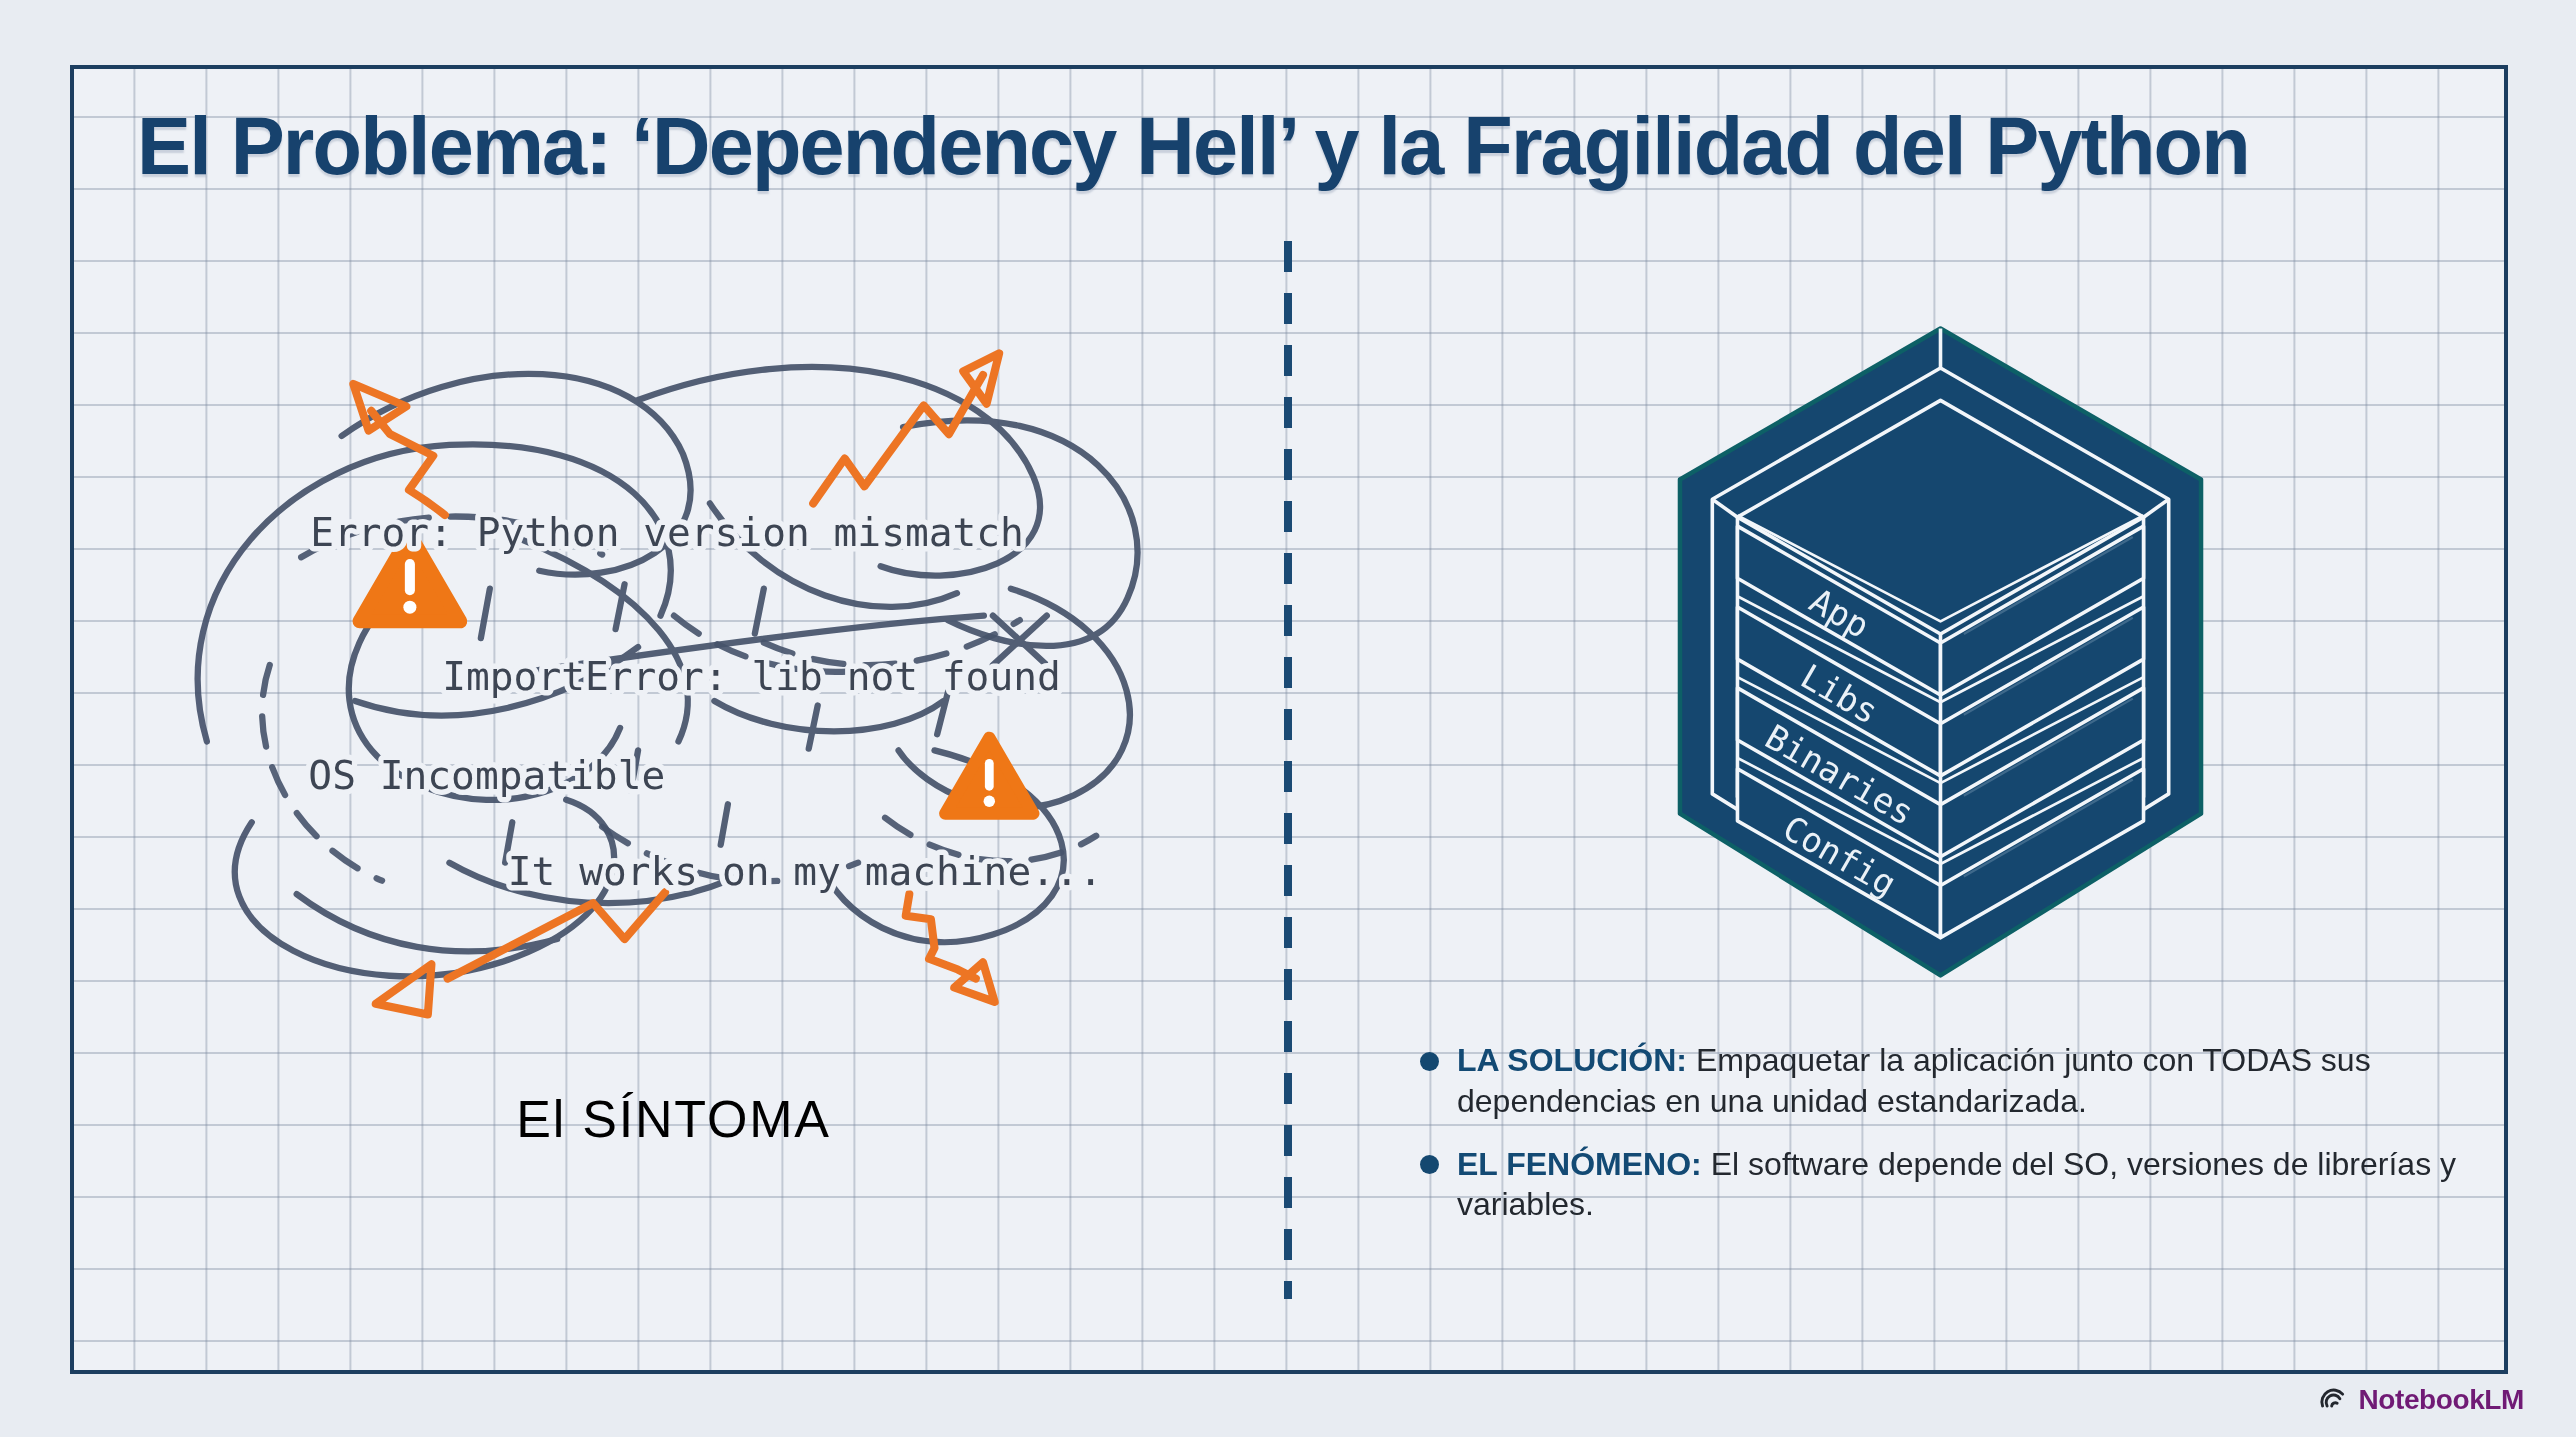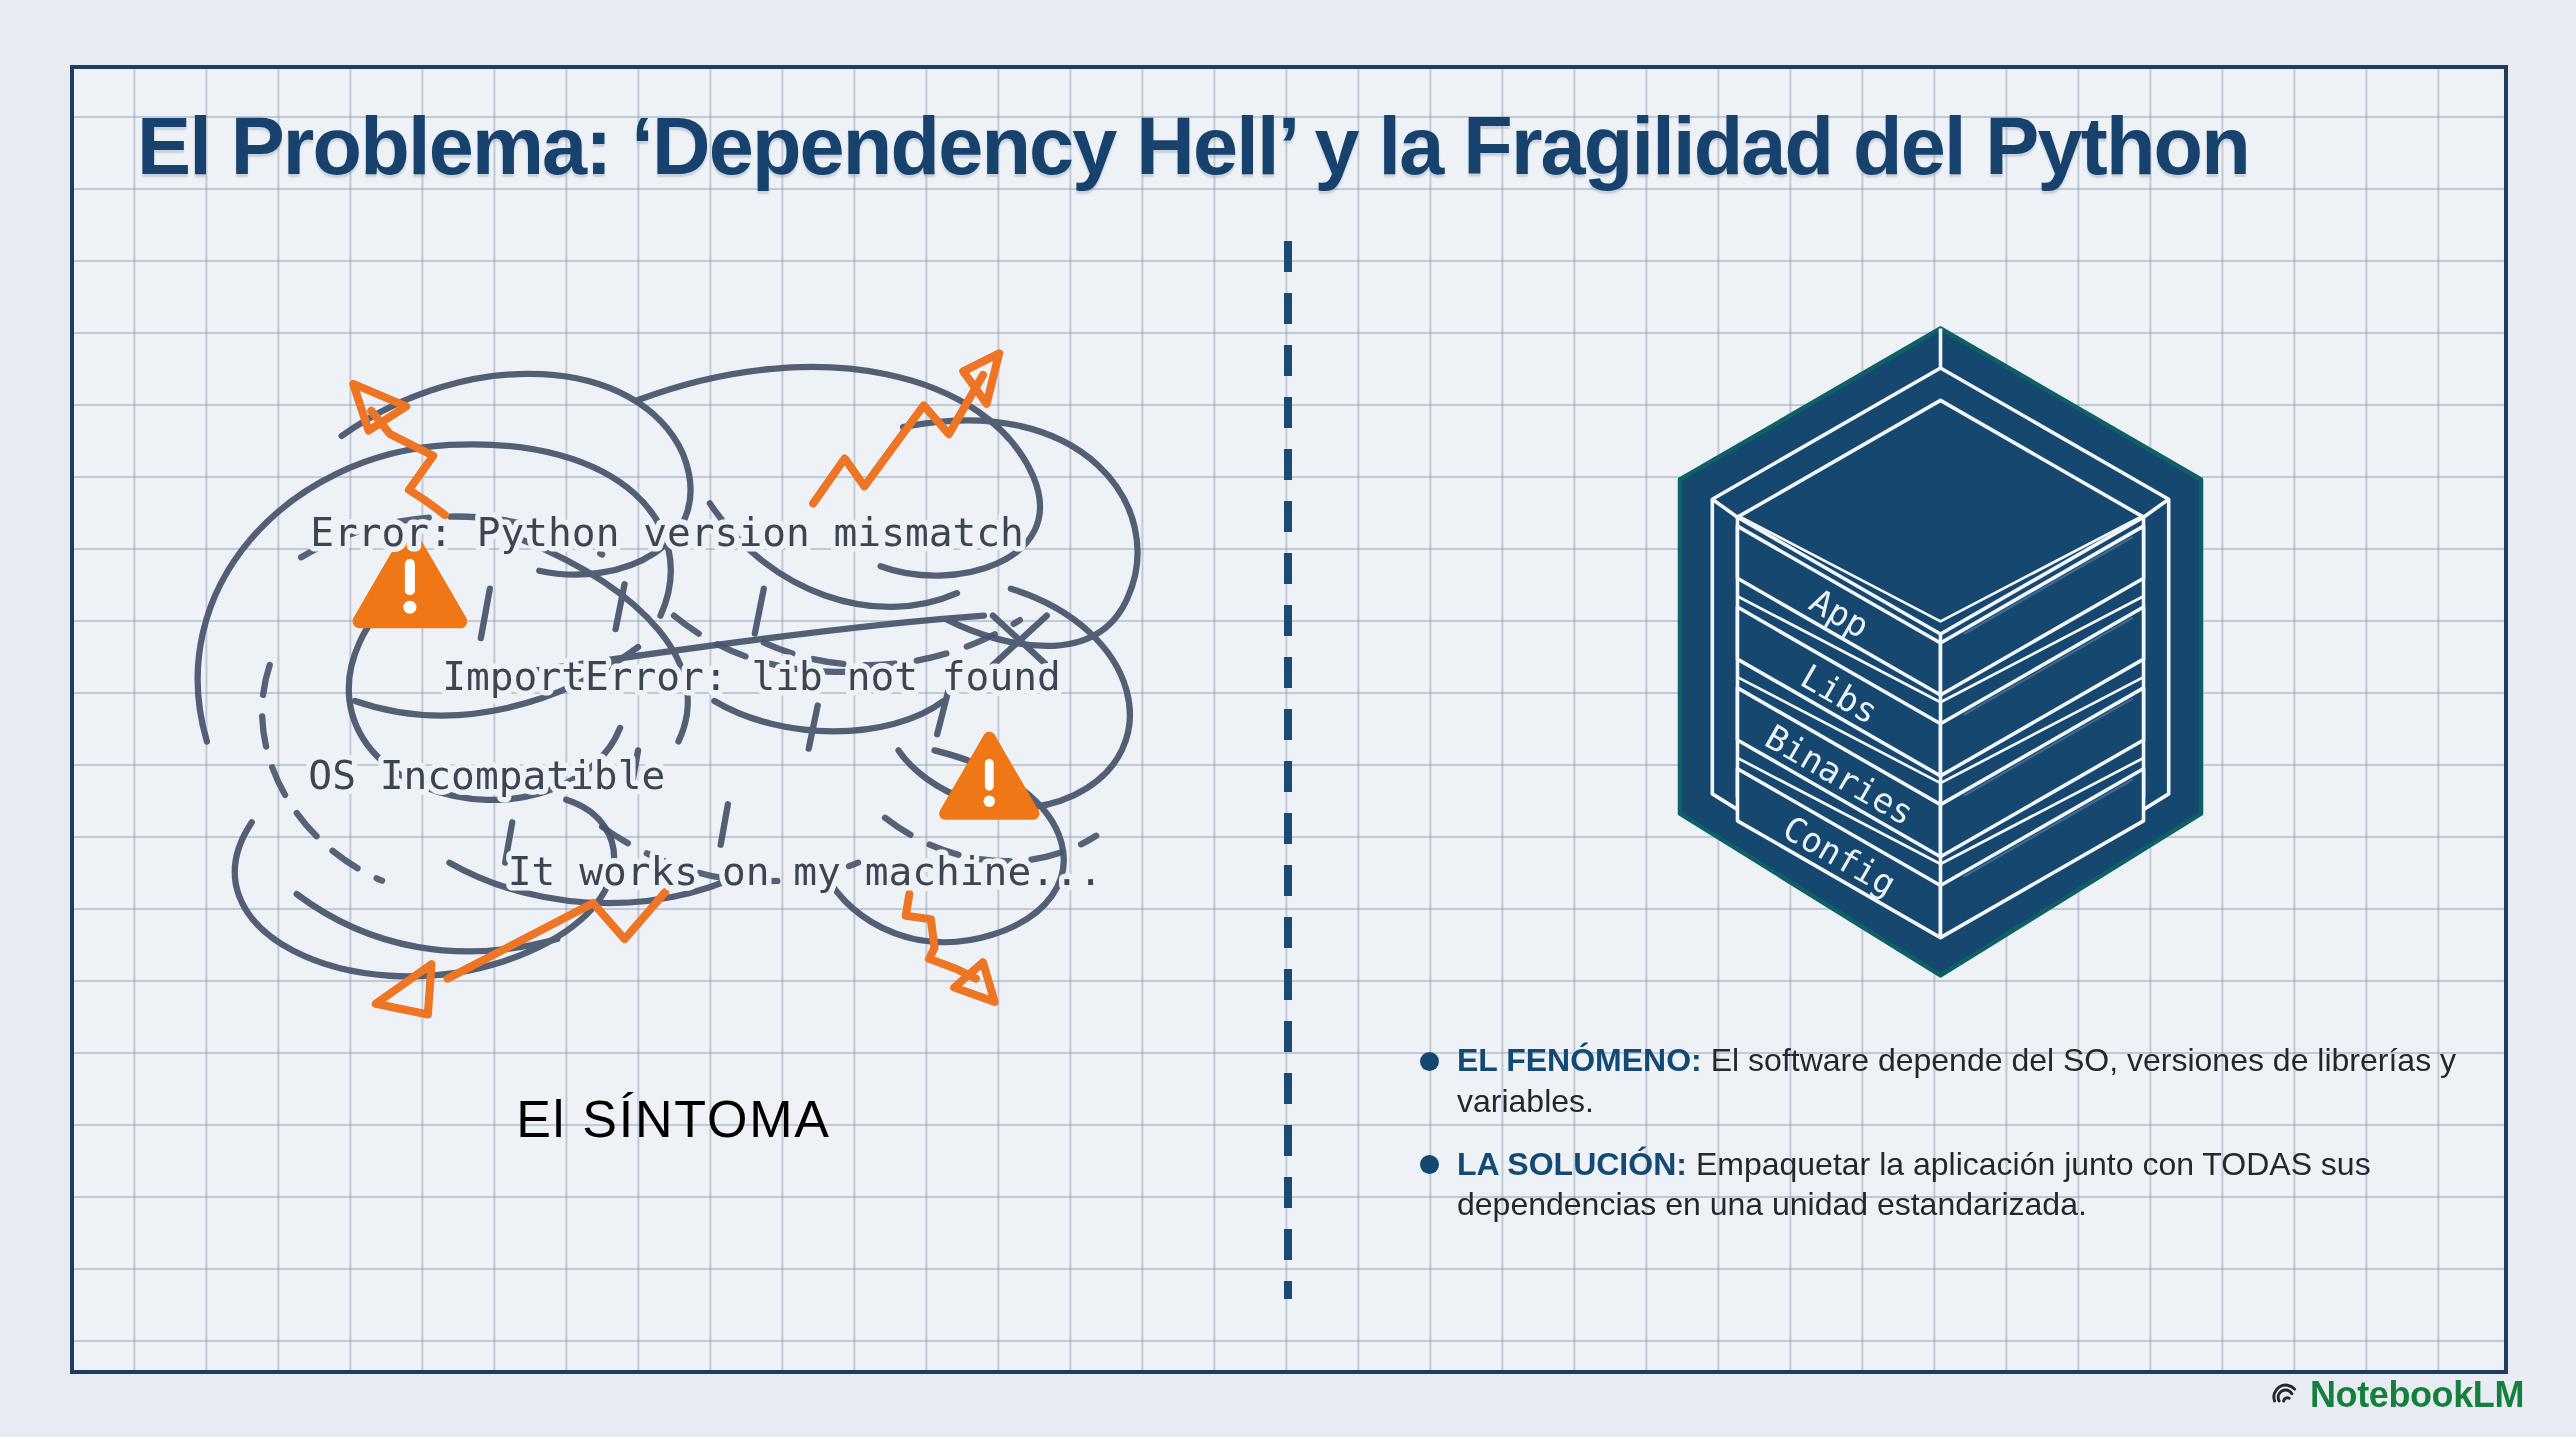--- a/index.html
+++ b/index.html
@@ -19,21 +19,21 @@
   .tangle{position:absolute;left:135px;top:319px;width:1060px;height:755px;}
   .sintoma{position:absolute;left:368px;top:1089px;width:611px;text-align:center;
            font-size:52px;font-weight:500;letter-spacing:1.8px;color:#000000;}
   .container-art{position:absolute;left:1662px;top:314px;width:557px;height:710px;}
   .bullets{position:absolute;left:1420px;top:1040px;width:1069px;}
   .bullet{display:flex;align-items:flex-start;gap:18px;margin-bottom:21.6px;}
   .dot{flex:0 0 auto;width:19px;height:19px;border-radius:50%;background:#144870;margin-top:11.7px;}
   .b-body{font-size:32px;line-height:1.28;color:#23282f;}
   .b-label{font-weight:700;color:#134a74;margin-right:9px;}
   .brand{position:absolute;right:52px;bottom:21.6px;display:flex;align-items:center;gap:9px;}
-  .brand-text{font-size:36px;font-weight:700;color:#15803d;letter-spacing:-0.4px;}
+  .brand-text{font-size:28px;font-weight:700;color:#701a75;letter-spacing:-0.4px;}
   svg text.err{font-family:"DejaVu Sans Mono",monospace;font-size:44px;fill:#3d4553;
                paint-order:stroke;stroke:#eef1f6;stroke-width:12px;stroke-linejoin:round;}
   svg text.layer{font-family:"DejaVu Sans Mono",monospace;font-size:38px;fill:#eaf1f7;}
 </style>
 </head>
 <body>
 
 <div class="canvas">
 
   <div class="frame"></div>
@@ -160,25 +160,25 @@
 
     <text class="layer" x="197" y="346" text-anchor="middle" transform="rotate(30 197 334)">App</text>
     <text class="layer" x="197" y="436" text-anchor="middle" transform="rotate(30 197 424)">Libs</text>
     <text class="layer" x="197" y="526" text-anchor="middle" transform="rotate(30 197 514)">Binaries</text>
     <text class="layer" x="197" y="616" text-anchor="middle" transform="rotate(30 197 604)">Config</text>
   </svg>
 
   <div class="bullets">
     <div class="bullet">
       <span class="dot"></span>
-      <div class="b-body"><span class="b-label">EL FENÓMENO:</span><span>El software depende del SO, versiones de librerías y variables.</span></div>
+      <div class="b-body"><span class="b-label">LA SOLUCIÓN:</span><span>Empaquetar la aplicación junto con TODAS sus dependencias en una unidad estandarizada.</span></div>
     </div>
     <div class="bullet">
       <span class="dot"></span>
-      <div class="b-body"><span class="b-label">LA SOLUCIÓN:</span><span>Empaquetar la aplicación junto con TODAS sus dependencias en una unidad estandarizada.</span></div>
+      <div class="b-body"><span class="b-label">EL FENÓMENO:</span><span>El software depende del SO, versiones de librerías y variables.</span></div>
     </div>
   </div>
 
   <div class="brand">
     <svg width="31" height="31" viewBox="0 0 34 34" fill="none" stroke="#23272e" stroke-width="3.2" stroke-linecap="round">
       <path d="M5 23 A13 13 0 0 1 27 10"></path>
       <path d="M10 23 A8 8 0 0 1 24 15"></path>
       <path d="M15 23 A4 4 0 0 1 21 20"></path>
     </svg>
     <span class="brand-text">NotebookLM</span>

